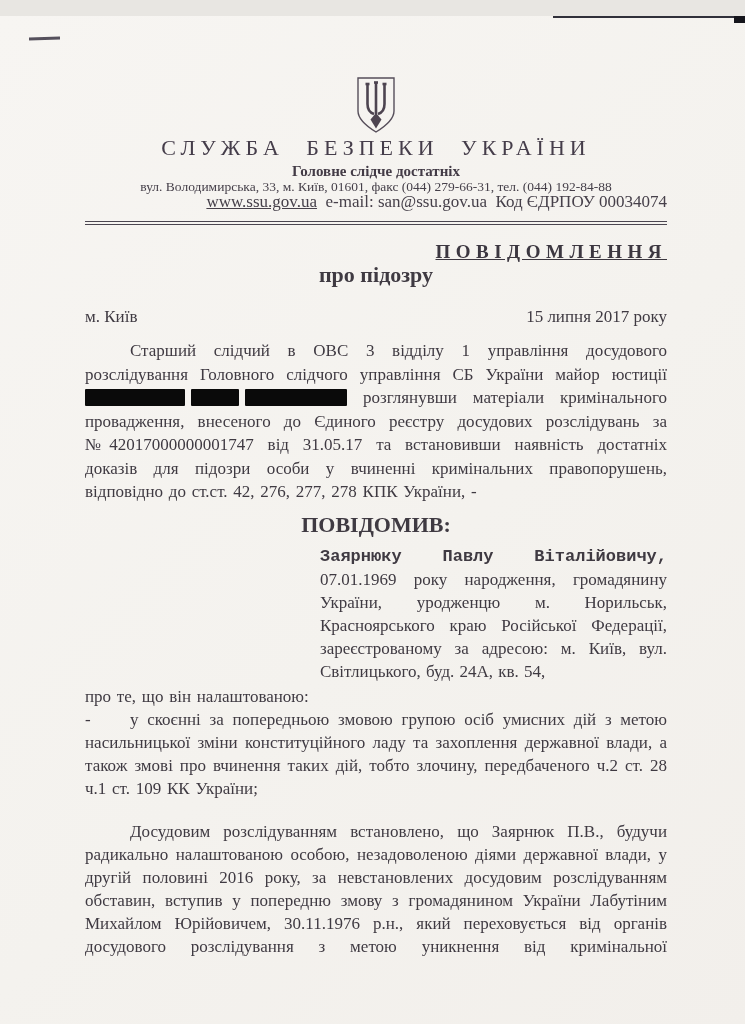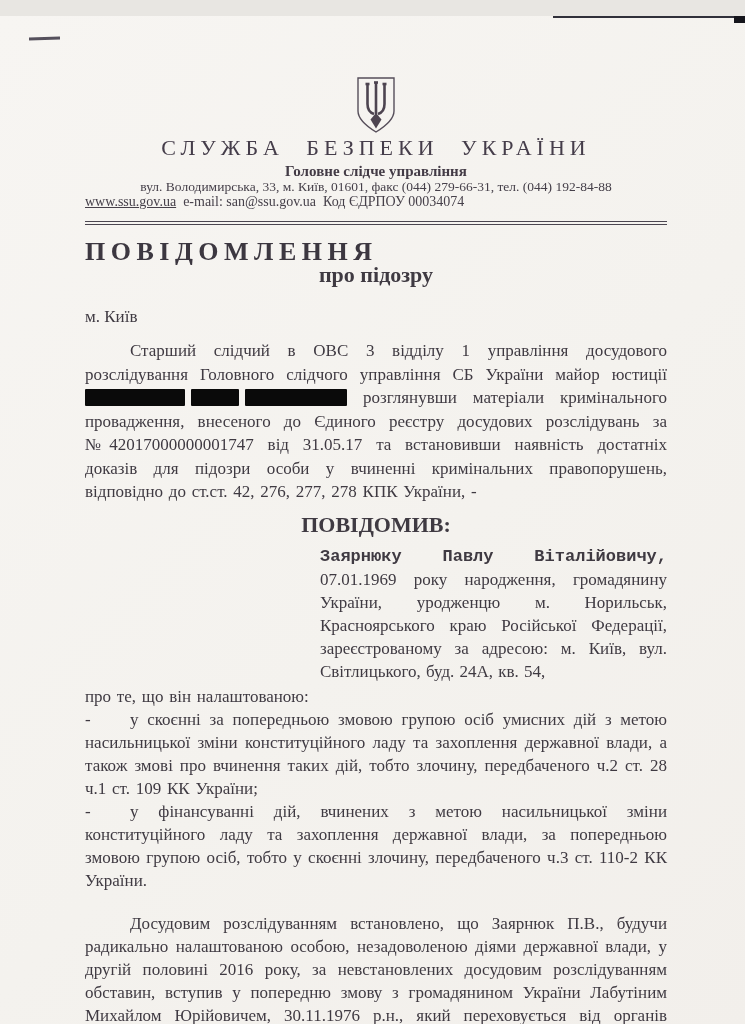--- a/index.html
+++ b/index.html
@@ -20,28 +20,28 @@
   .content{padding:0 78px 0 85px;}
 
   
   .emblem{display:block;margin:60px auto 2px;}
   .org-name{
     text-align:center;font-size:22px;line-height:24px;
     letter-spacing:5px;word-spacing:12px;color:#453d4a;white-space:nowrap;
   }
   .division{text-align:center;font-weight:bold;font-size:15px;line-height:18px;margin-top:2px;color:#433b46;}
   .addr{text-align:center;font-size:13.5px;line-height:14.5px;color:#46404a;}
-  .weby{text-align:left;font-size:14px;line-height:14.5px;color:#46404a;}
+  .weby{text-align:right;font-size:17px;line-height:14.5px;color:#46404a;}
   .weby .site{text-decoration:underline;}
   .rule{height:2px;border-top:1.8px solid#4b4650;border-bottom:1px solid#4b4650;margin-top:12px;}
 
   
   .doc-title{
-    text-align:left;font-weight:bold;font-size:26px;line-height:23px;
-    letter-spacing:5.5px;margin-top:15px;color:#3c3740;
+    text-align:right;font-weight:bold;font-size:19px;line-height:23px;
+    letter-spacing:5.5px;margin-top:15px;color:#3c3740;text-decoration:underline;
   }
   .doc-subtitle{text-align:center;font-weight:bold;font-size:22px;line-height:19px;margin-top:2px;}
 
   
   .dateline{display:flex;justify-content:space-between;font-size:17px;line-height:23px;margin-top:21px;}
 
   
   .para{
     font-size:17px;line-height:23.5px;text-align:justify;
     word-spacing:1.5px;margin:0;
@@ -83,42 +83,42 @@
         <path d="M29.5 8 v20 q0 8 -6.5 10"></path>
         <path d="M21 6.5 v32"></path>
         <path d="M10.5 8 h4"></path>
         <path d="M27.5 8 h4"></path>
         <path d="M19 6.5 h4"></path>
       </g>
       <path d="M21 37 l-5.5 6.5 5.5 9 5.5 -9 z" fill="#4d4450"></path>
     </svg>
 
     <div class="org-name">СЛУЖБА БЕЗПЕКИ УКРАЇНИ</div>
-    <div class="division">Головне слідче управління</div>
+    <div class="division">Головне слідче достатніх</div>
     <div class="addr">вул. Володимирська, 33,  м. Київ, 01601,  факс (044) 279-66-31,  тел. (044) 192-84-88</div>
     <div class="weby"><span class="site">www.ssu.gov.ua</span>&nbsp;&nbsp;<span>e-mail: san@ssu.gov.ua</span>&nbsp;&nbsp;<span>Код ЄДРПОУ 00034074</span></div>
 
     <div class="rule"></div>
 
     <div class="doc-title">ПОВІДОМЛЕННЯ</div>
     <div class="doc-subtitle">про підозру</div>
 
     <div class="dateline">
       <span>м. Київ</span>
+      <span>15 липня 2017 року</span>
     </div>
 
     <p class="para indent p1"><span>Старший слідчий в ОВС 3 відділу 1 управління досудового розслідування Головного слідчого управління СБ України майор юстиції</span>
       <span class="redact r1"></span><span class="redact r2"></span><span class="redact r3"></span>
       <span>розглянувши матеріали кримінального провадження, внесеного до Єдиного реєстру досудових розслідувань за №42017000000001747 від 31.05.17 та встановивши наявність достатніх доказів для підозри особи у вчиненні кримінальних правопорушень, відповідно до ст.ст. 42, 276, 277, 278 КПК України, -</span></p>
 
     <div class="notify">ПОВІДОМИВ:</div>
 
     <p class="addressee"><b>Заярнюку Павлу Віталійовичу,</b><span> 07.01.1969 року народження, громадянину України, уродженцю м. Норильськ, Красноярського краю Російської Федерації, зареєстрованому за адресою: м. Київ, вул. Світлицького, буд. 24А, кв. 54,</span></p>
 
     <p class="para intro">про те, що він налаштованою:</p>
 
     <p class="para charge"><span class="charge-dash">-</span><span>у скоєнні за попередньою змовою групою осіб умисних дій з метою насильницької зміни конституційного ладу та захоплення державної влади, а також змові про вчинення таких дій, тобто злочину, передбаченого ч.2 ст. 28 ч.1 ст. 109 КК України;</span></p>
-    <p class="para charge"><span class="charge-dash">-</span><span>у фінансуванні дій, вчинених з метою насильницької зміни конституційного ладу та захоплення державної влади, за попередньою змовою групою осіб, тобто у скоєнні злочину, передбаченого ч.3 ст. 110-2 КК України.</span></p>
 
     <p class="para indent findings">Досудовим розслідуванням встановлено, що Заярнюк П.В., будучи радикально налаштованою особою, незадоволеною діями державної влади, у другій половині 2016 року, за невстановлених досудовим розслідуванням обставин, вступив у попередню змову з громадянином України Лабутіним Михайлом Юрійовичем, 30.11.1976 р.н., який переховується від органів досудового розслідування з метою уникнення від кримінальної</p>
 
   </div>
 </div>
 
 </body></html>

